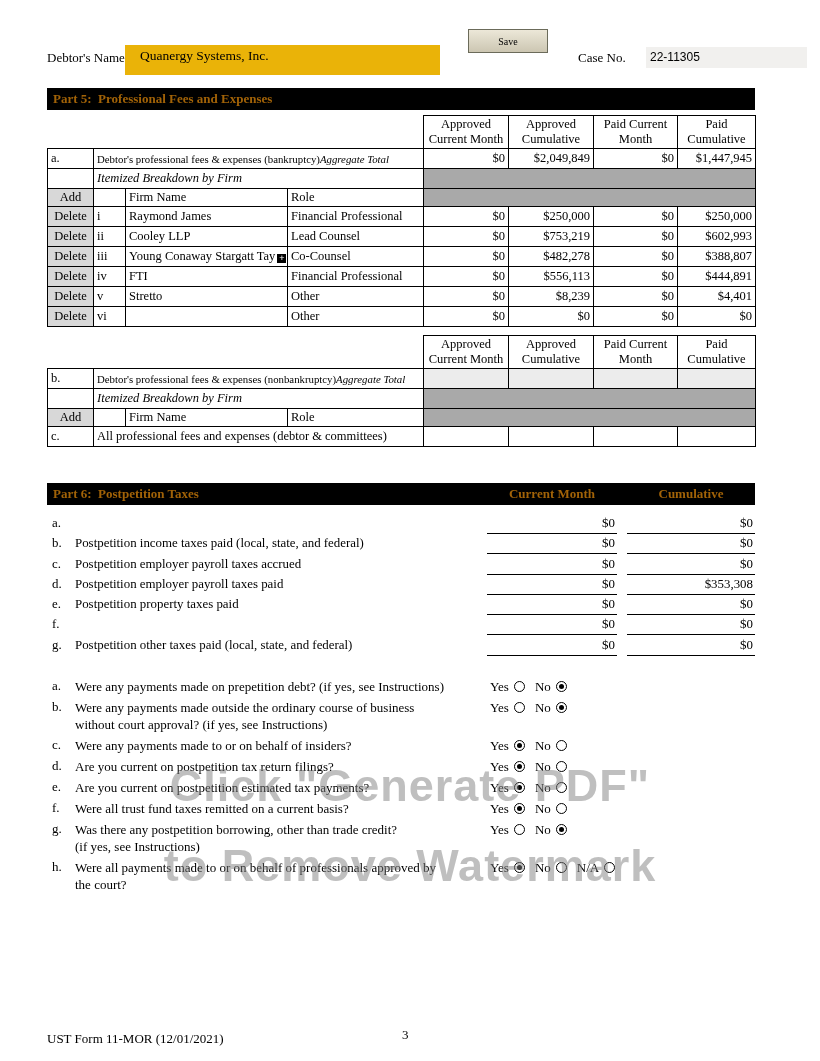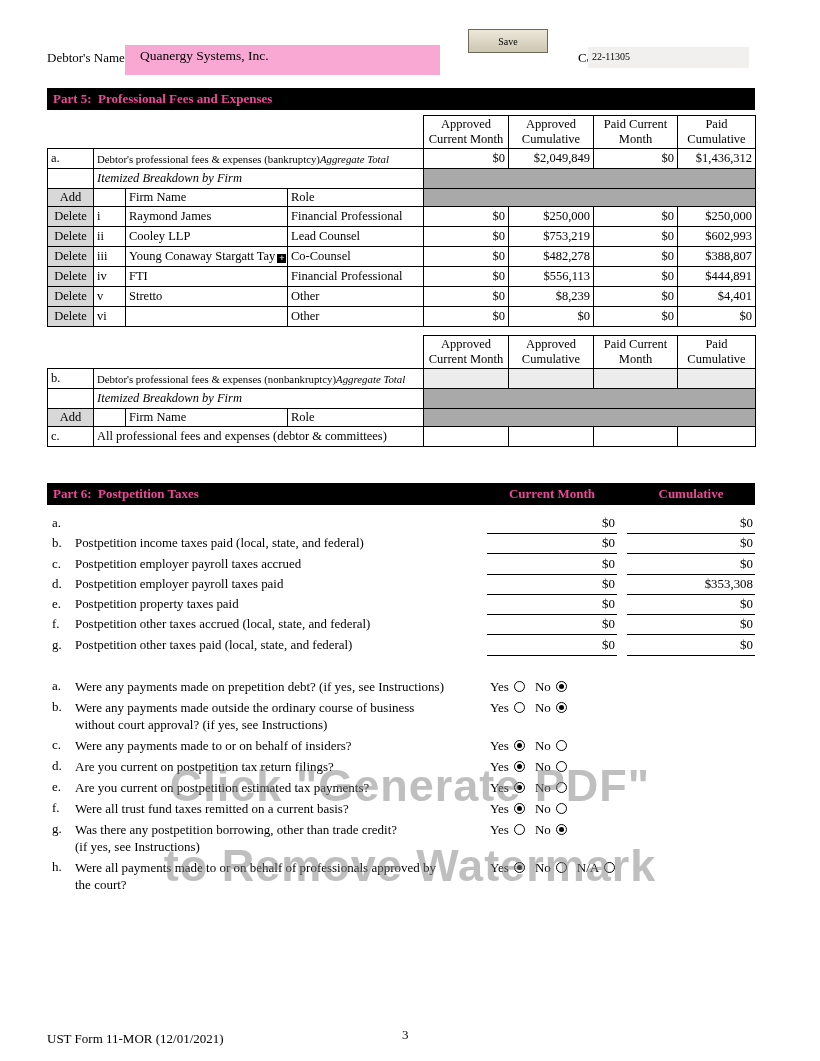--- a/index.html
+++ b/index.html
@@ -7,39 +7,39 @@
   body {
     width: 820px; height: 1061px; background: #fff; color: #000;
     font-family: "Liberation Serif", serif;
   }
   .page { position: relative; width: 820px; height: 1061px; overflow: hidden; background: #fff; }
 
   
   .lbl { position: absolute; font-size: 13px; }
   .debtor-field {
     position: absolute; left: 125px; top: 45px; width: 315px; height: 30px;
-    background: #f9a8d4; border: none; outline: none;
+    background: #eab308; border: none; outline: none;
     font-family: "Liberation Serif", serif; font-size: 13.5px; padding: 0 0 8px 15px;
   }
   .save-btn {
     position: absolute; left: 468px; top: 29px; width: 80px; height: 24px;
     background: linear-gradient(#ece7d8, #ccc6b2); border: 1px solid #6b6b5a;
     font-family: "Liberation Serif", serif; font-size: 10px; cursor: pointer;
   }
   .case-field {
-    position: absolute; left: 588px; top: 47px; width: 161px; height: 21px;
+    position: absolute; left: 646px; top: 47px; width: 161px; height: 21px;
     background: #f1f0ee; border: none; outline: none;
-    font-family: Liberation Serif, serif; font-size: 10px; padding: 0 0 2px 4px;
+    font-family: Liberation Sans, sans-serif; font-size: 12px; padding: 0 0 2px 4px;
   }
 
   
   .part { position: absolute; left: 47px; width: 708px; }
   .part5 { top: 88px; } .part6 { top: 483px; } .part7 { top: 666px; }
   .part-bar {
-    background: #000; color: #ec4899; font-weight: bold; font-size: 13px;
+    background: #000; color: #a16207; font-weight: bold; font-size: 13px;
     height: 22px; line-height: 22px; padding-left: 6px; position: relative; white-space: pre;
   }
   .p6-col-hdr { position: absolute; top: 0; height: 22px; line-height: 22px; text-align: center; font-weight: bold; padding: 0; }
   .p6-h1 { left: 440px; width: 130px; } .p6-h2 { left: 580px; width: 128px; }
 
   
   .fee-table { border-collapse: collapse; table-layout: fixed; width: 708px; font-size: 12.5px; margin-top: 5px; }
   .fee-table.second { margin-top: 8px; }
   .fee-table td { border: 1px solid #000; padding: 1px 3px; height: 20px; overflow: hidden; white-space: nowrap; vertical-align: middle; }
   td.ghost { border-top: none; border-left: none; background: #fff; }
@@ -129,21 +129,21 @@
         <td class="col-hdr">Paid Cumulative</td>
       </tr>
       <tr>
         <td>a.</td>
         <td colspan="3" class="desc-small">
           <span>Debtor's professional fees &amp; expenses (bankruptcy)</span><span class="agg">Aggregate Total</span>
         </td>
         <td class="amt">$0</td>
         <td class="amt">$2,049,849</td>
         <td class="amt">$0</td>
-        <td class="amt">$1,436,312</td>
+        <td class="amt">$1,447,945</td>
       </tr>
       <tr>
         <td></td>
         <td colspan="3" class="ital">Itemized Breakdown by Firm</td>
         <td colspan="4" class="shade"></td>
       </tr>
       <tr class="add-row">
         <td class="btn-cell">Add</td>
         <td></td>
         <td>Firm Name</td>
@@ -293,21 +293,20 @@
         <span class="p6-amt p6-f2">$353,308</span>
       </div>
       <div class="p6-row">
         <span class="p6-label">e.</span>
         <span class="p6-desc">Postpetition property taxes paid</span>
         <span class="p6-amt p6-f1">$0</span>
         <span class="p6-amt p6-f2">$0</span>
       </div>
       <div class="p6-row">
         <span class="p6-label">f.</span>
-        <span class="p6-desc">Postpetition other taxes accrued (local, state, and federal)</span>
         <span class="p6-amt p6-f1">$0</span>
         <span class="p6-amt p6-f2">$0</span>
       </div>
       <div class="p6-row">
         <span class="p6-label">g.</span>
         <span class="p6-desc">Postpetition other taxes paid (local, state, and federal)</span>
         <span class="p6-amt p6-f1">$0</span>
         <span class="p6-amt p6-f2">$0</span>
       </div>
     </div>

